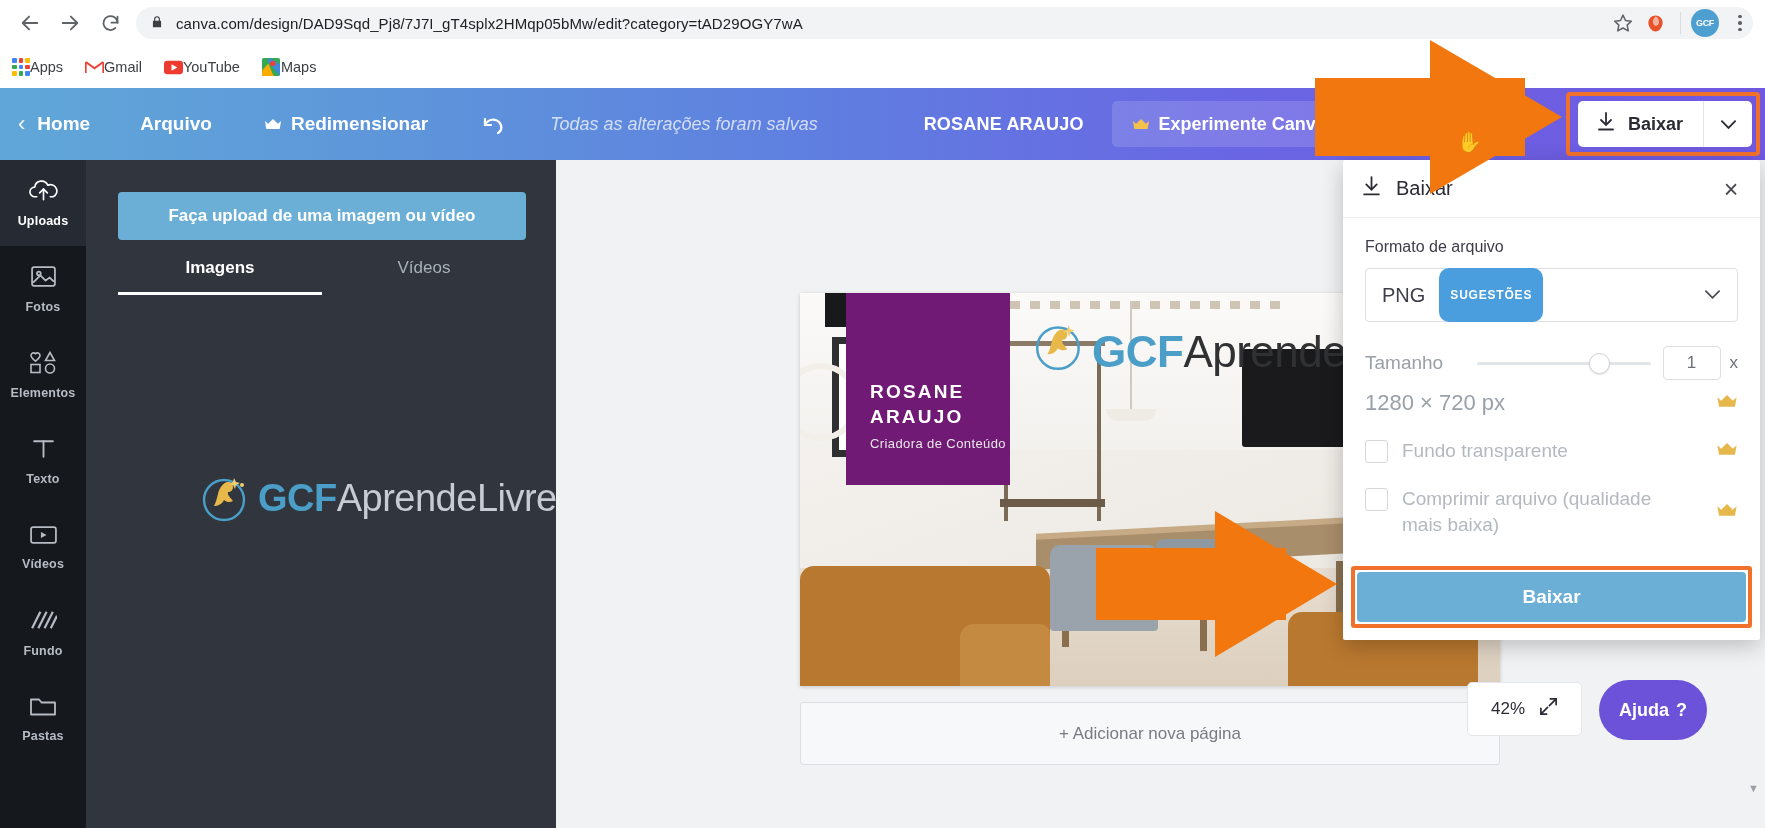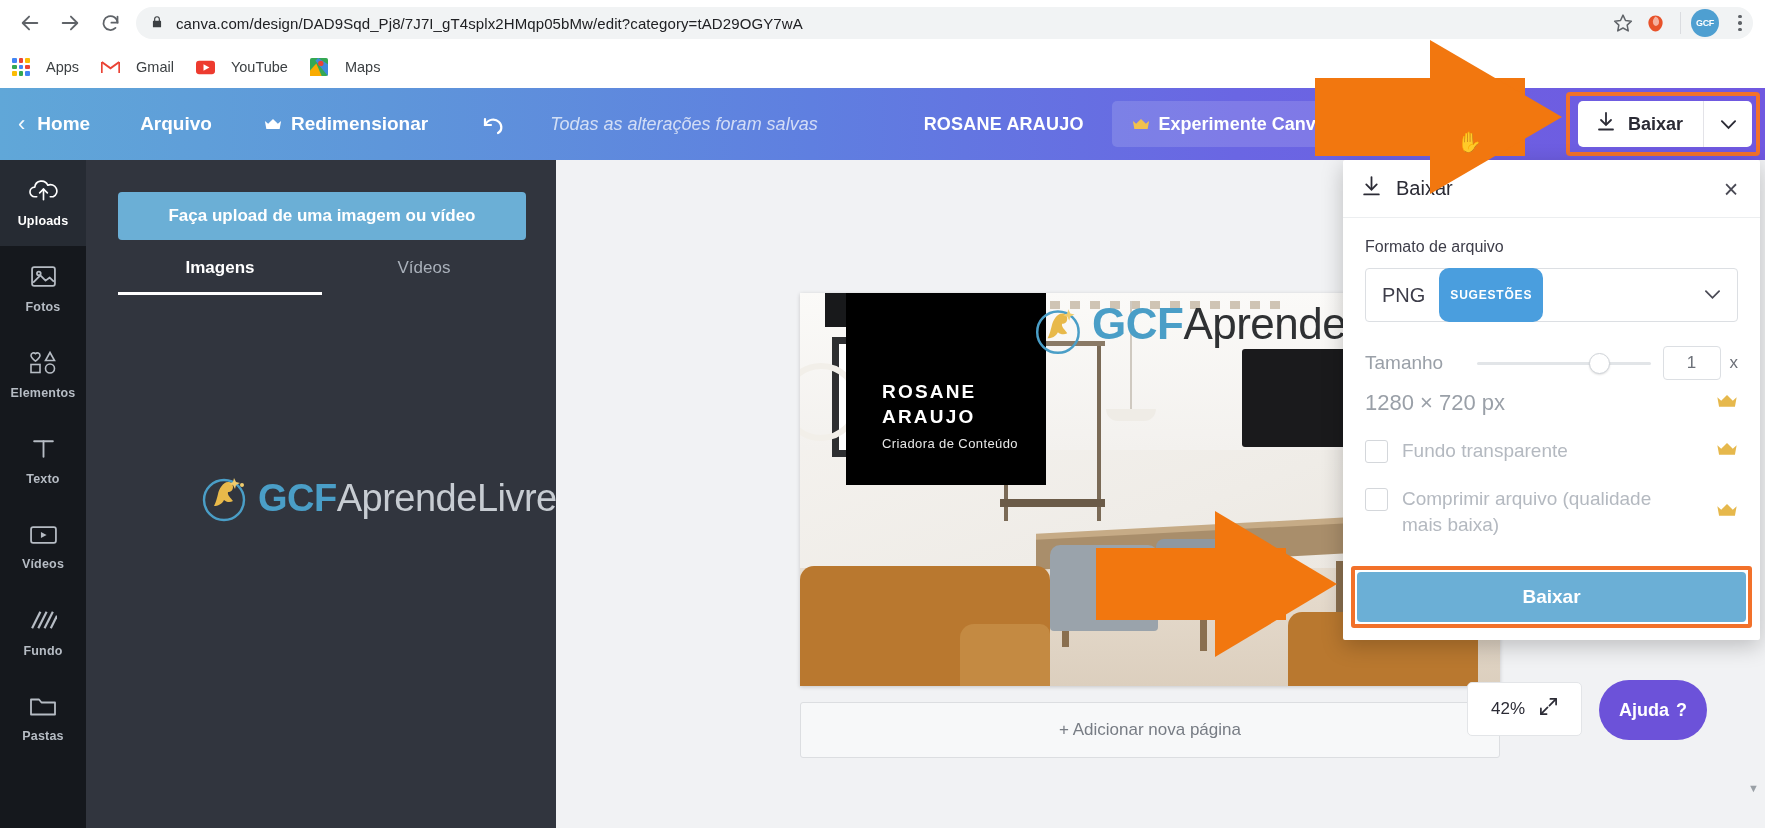--- a/index.html
+++ b/index.html
@@ -38,21 +38,21 @@
   .avatar-chip {
     width: 28px; height: 28px; border-radius: 50%; background: #4e9fd1;
     color: #fff; font-size: 9px; font-weight: bold; display: flex;
     align-items: center; justify-content: center; letter-spacing: -.3px;
   }
   .kebab { width: 30px; height: 34px; display: flex; flex-direction: column; align-items: center; justify-content: center; gap: 3px; margin-left: 6px; }
   .kebab i { width: 3.5px; height: 3.5px; border-radius: 50%; background: #5f6368; display:block; }
 
   .bookmarks-row { position: absolute; left: 0; top: 46px; height: 42px; width: 100%; display: flex; align-items: center; padding-left: 12px; }
   .bm { display: flex; align-items: center; margin-right: 22px; height: 28px; }
-  .bm-label { font-size: 14.5px; color: #3c4043; margin-left: 16px; white-space: nowrap; }
+  .bm-label { font-size: 14.5px; color: #3c4043; margin-left: 0; white-space: nowrap; }
   .apps-grid { width: 18px; height: 18px; display: grid; grid-template-columns: repeat(3,1fr); grid-template-rows: repeat(3,1fr); gap: 2px; }
   .apps-grid i { background: #5f6368; border-radius: 1px; display:block; }
   .apps-grid i:nth-child(1){background:#4285f4;} .apps-grid i:nth-child(2){background:#ea4335;}
   .apps-grid i:nth-child(3){background:#fbbc05;} .apps-grid i:nth-child(4){background:#34a853;}
   .apps-grid i:nth-child(5){background:#4285f4;} .apps-grid i:nth-child(6){background:#ea4335;}
   .apps-grid i:nth-child(7){background:#fbbc05;} .apps-grid i:nth-child(8){background:#34a853;}
   .apps-grid i:nth-child(9){background:#4285f4;}
   .ico-16 { width: 19px; height: 19px; display:flex; align-items:center; justify-content:center; }
 
   
@@ -155,31 +155,31 @@
   .room-chair2 { position:absolute; left:356px; top:246px; width:78px; height:62px; background:#8e98a1; border-radius:8px; }
   .room-sofa { position:absolute; left:0px; bottom:0px; width:250px; height:120px; background:#b9782f; border-radius:14px 14px 0 0; }
   .room-sofa-arm { position:absolute; left:160px; bottom:0; width:90px; height:62px; background:#c48a42; border-radius:14px 10px 0 0; }
   .room-sofa2 { position:absolute; right:22px; bottom:0; width:190px; height:74px; background:#b9782f; border-radius:14px 14px 0 0;}
   .room-lamp { position:absolute; left:330px; top:8px; width:2px; height:110px; background:#cfc9c0; }
   .room-lamp-shade { position:absolute; left:306px; top:116px; width:50px; height:12px; background:#efece6; border-radius:0 0 24px 24px; }
   .room-dash { position:absolute; left:150px; top:8px; width:330px; height:8px;
                background: repeating-linear-gradient(90deg,#cfc4b4 0 10px, transparent 10px 20px); }
 
   .name-block {
-    position: absolute; left: 46px; top: 0px; width: 200px; height: 192px;
-    background: #000000; color: #ffffff; padding: 86px 0 0 36px;
+    position: absolute; left: 46px; top: 0px; width: 164px; height: 192px;
+    background: #701a75; color: #ffffff; padding: 86px 0 0 24px;
   }
   .nb-l1 { font-size: 19px; font-weight: bold; letter-spacing: 2.2px; line-height: 1.32; }
   .nb-sub { font-size: 13px; letter-spacing: .4px; margin-top: 7px; color: #e7e7e7; }
-  .gcf-overlay { position: absolute; left: 230px; top: 6px; display: flex; align-items: flex-start; }
+  .gcf-overlay { position: absolute; left: 230px; top: 22px; display: flex; align-items: flex-end; }
   .gcf-overlay .gcf-text { font-size: 44px; }
   .gcf-overlay .gcf-b2 { color: #2f3133; }
 
   .add-page {
-    position: absolute; left: 244px; top: 542px; width: 700px; height: 56px;
+    position: absolute; left: 244px; top: 542px; width: 700px; height: 63px;
     border: 1px solid #dcdee1; background: #f7f8f9; border-radius: 3px;
     display: flex; align-items: center; justify-content: center;
     color: #777c84; font-size: 17px;
   }
   .zoom-chip {
     position: absolute; right: 183px; bottom: 92px; width: 115px; height: 54px;
     background: #ffffff; border: 1px solid #e3e5e8; border-radius: 5px;
     display: flex; align-items: center; justify-content: center; gap: 14px;
     color: #2b2b35; font-size: 17px;
   }

